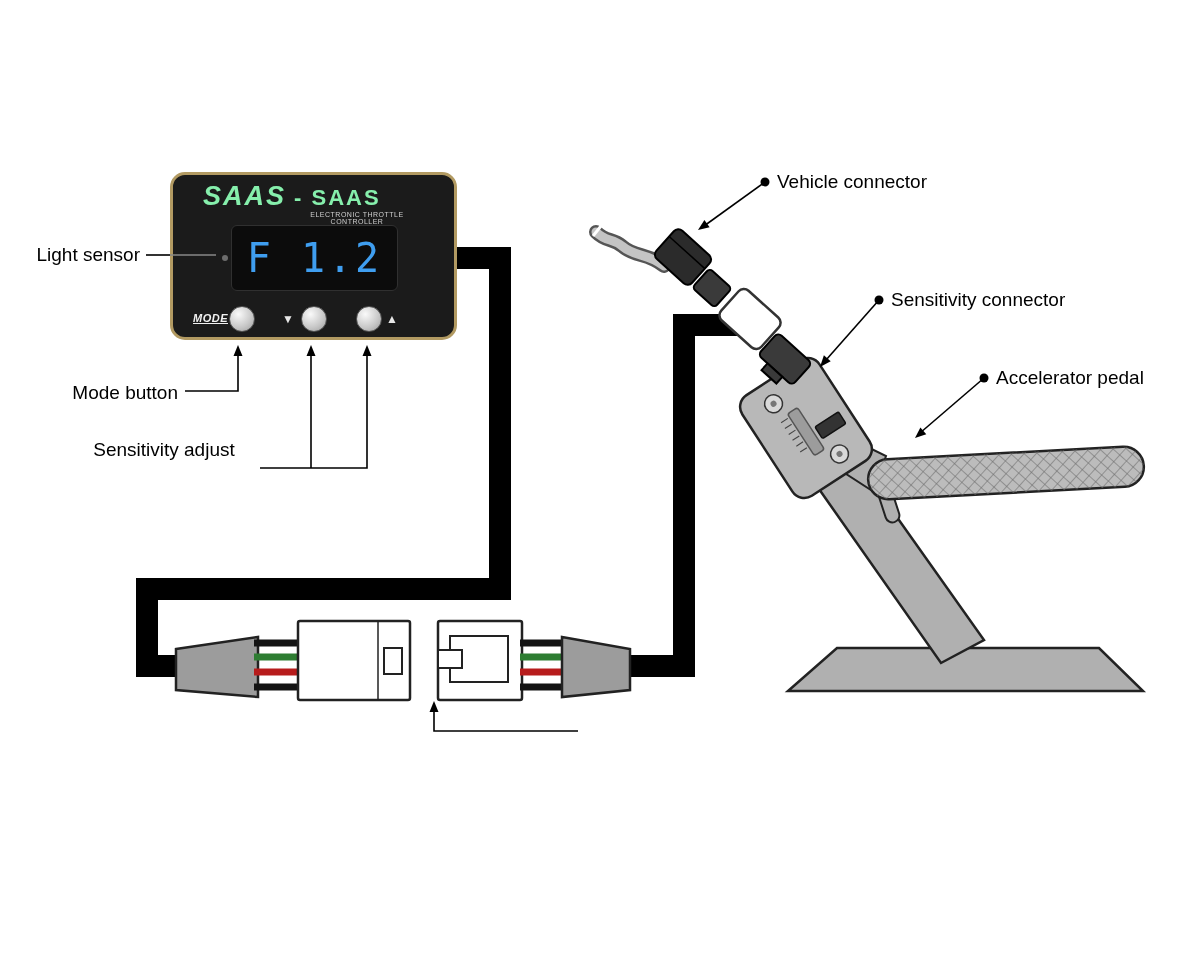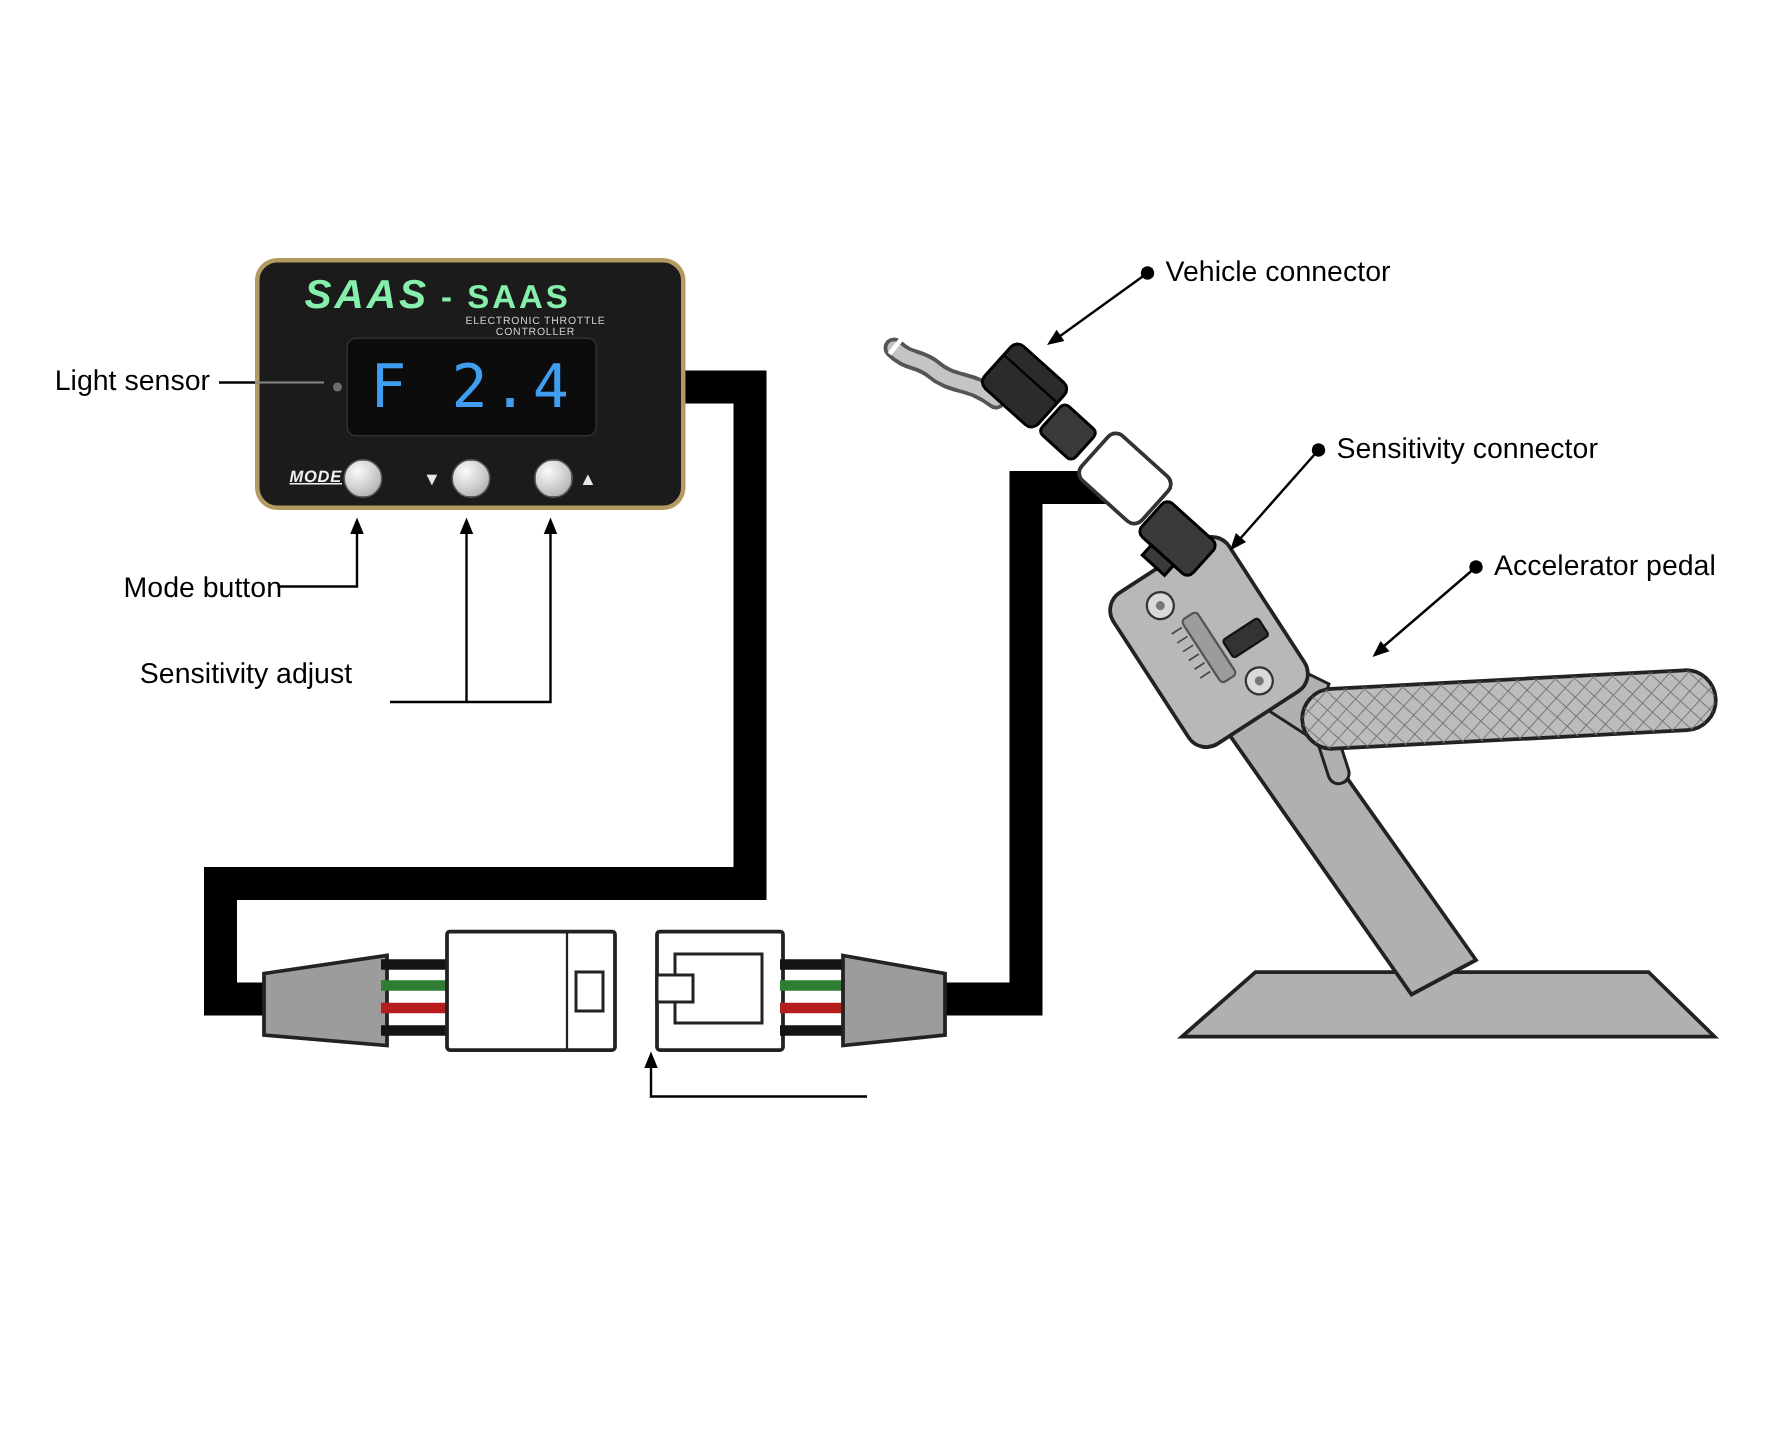--- a/index.html
+++ b/index.html
@@ -125,21 +125,21 @@
     </g>
   </svg>
 
   <div id="device">
     <div id="logo">
       <span class="saas">SAAS</span>
       <span class="drive">- SAAS</span>
     </div>
     <div id="subtitle">ELECTRONIC THROTTLE CONTROLLER</div>
     <div id="display">
-      <span class="val">F 2.4</span>
+      <span class="val">F 1.2</span>
     </div>
     <div class="sensor-dot"></div>
     <div class="mode-lab">MODE</div>
     <div class="btn" style="left:56px"></div>
     <div class="tri" style="left:109px">▼</div>
     <div class="btn" style="left:128px"></div>
     <div class="btn" style="left:183px"></div>
     <div class="tri" style="left:213px">▲</div>
   </div>
 
@@ -173,21 +173,21 @@
       <line x1="984" y1="378" x2="920" y2="433"></line>
       <polygon points="915,438 926.3,434.2 920.4,427.4" stroke="none"></polygon>
     </g>
     <g stroke="#000" stroke-width="1.6" fill="#000">
       <polyline points="578,731 434,731 434,708" fill="none"></polyline>
       <polygon points="434,701 429.5,712 438.5,712" stroke="none"></polygon>
     </g>
   </svg>
 
   <div class="label right" style="left:0;width:140px;top:243px">Light sensor</div>
-  <div class="label right" style="left:38px;width:150px;top:381px">Mode button</div>
+  <div class="label right" style="left:28px;width:150px;top:381px">Mode button</div>
   <div class="label center" style="left:59px;width:210px;top:438px">
     <div>Sensitivity adjust</div>
   </div>
   <div class="label" style="left:777px;top:170px">Vehicle connector</div>
   <div class="label" style="left:891px;top:288px">Sensitivity connector</div>
   <div class="label" style="left:996px;top:366px">Accelerator pedal</div>
 
 </div>
 
 </body></html>

